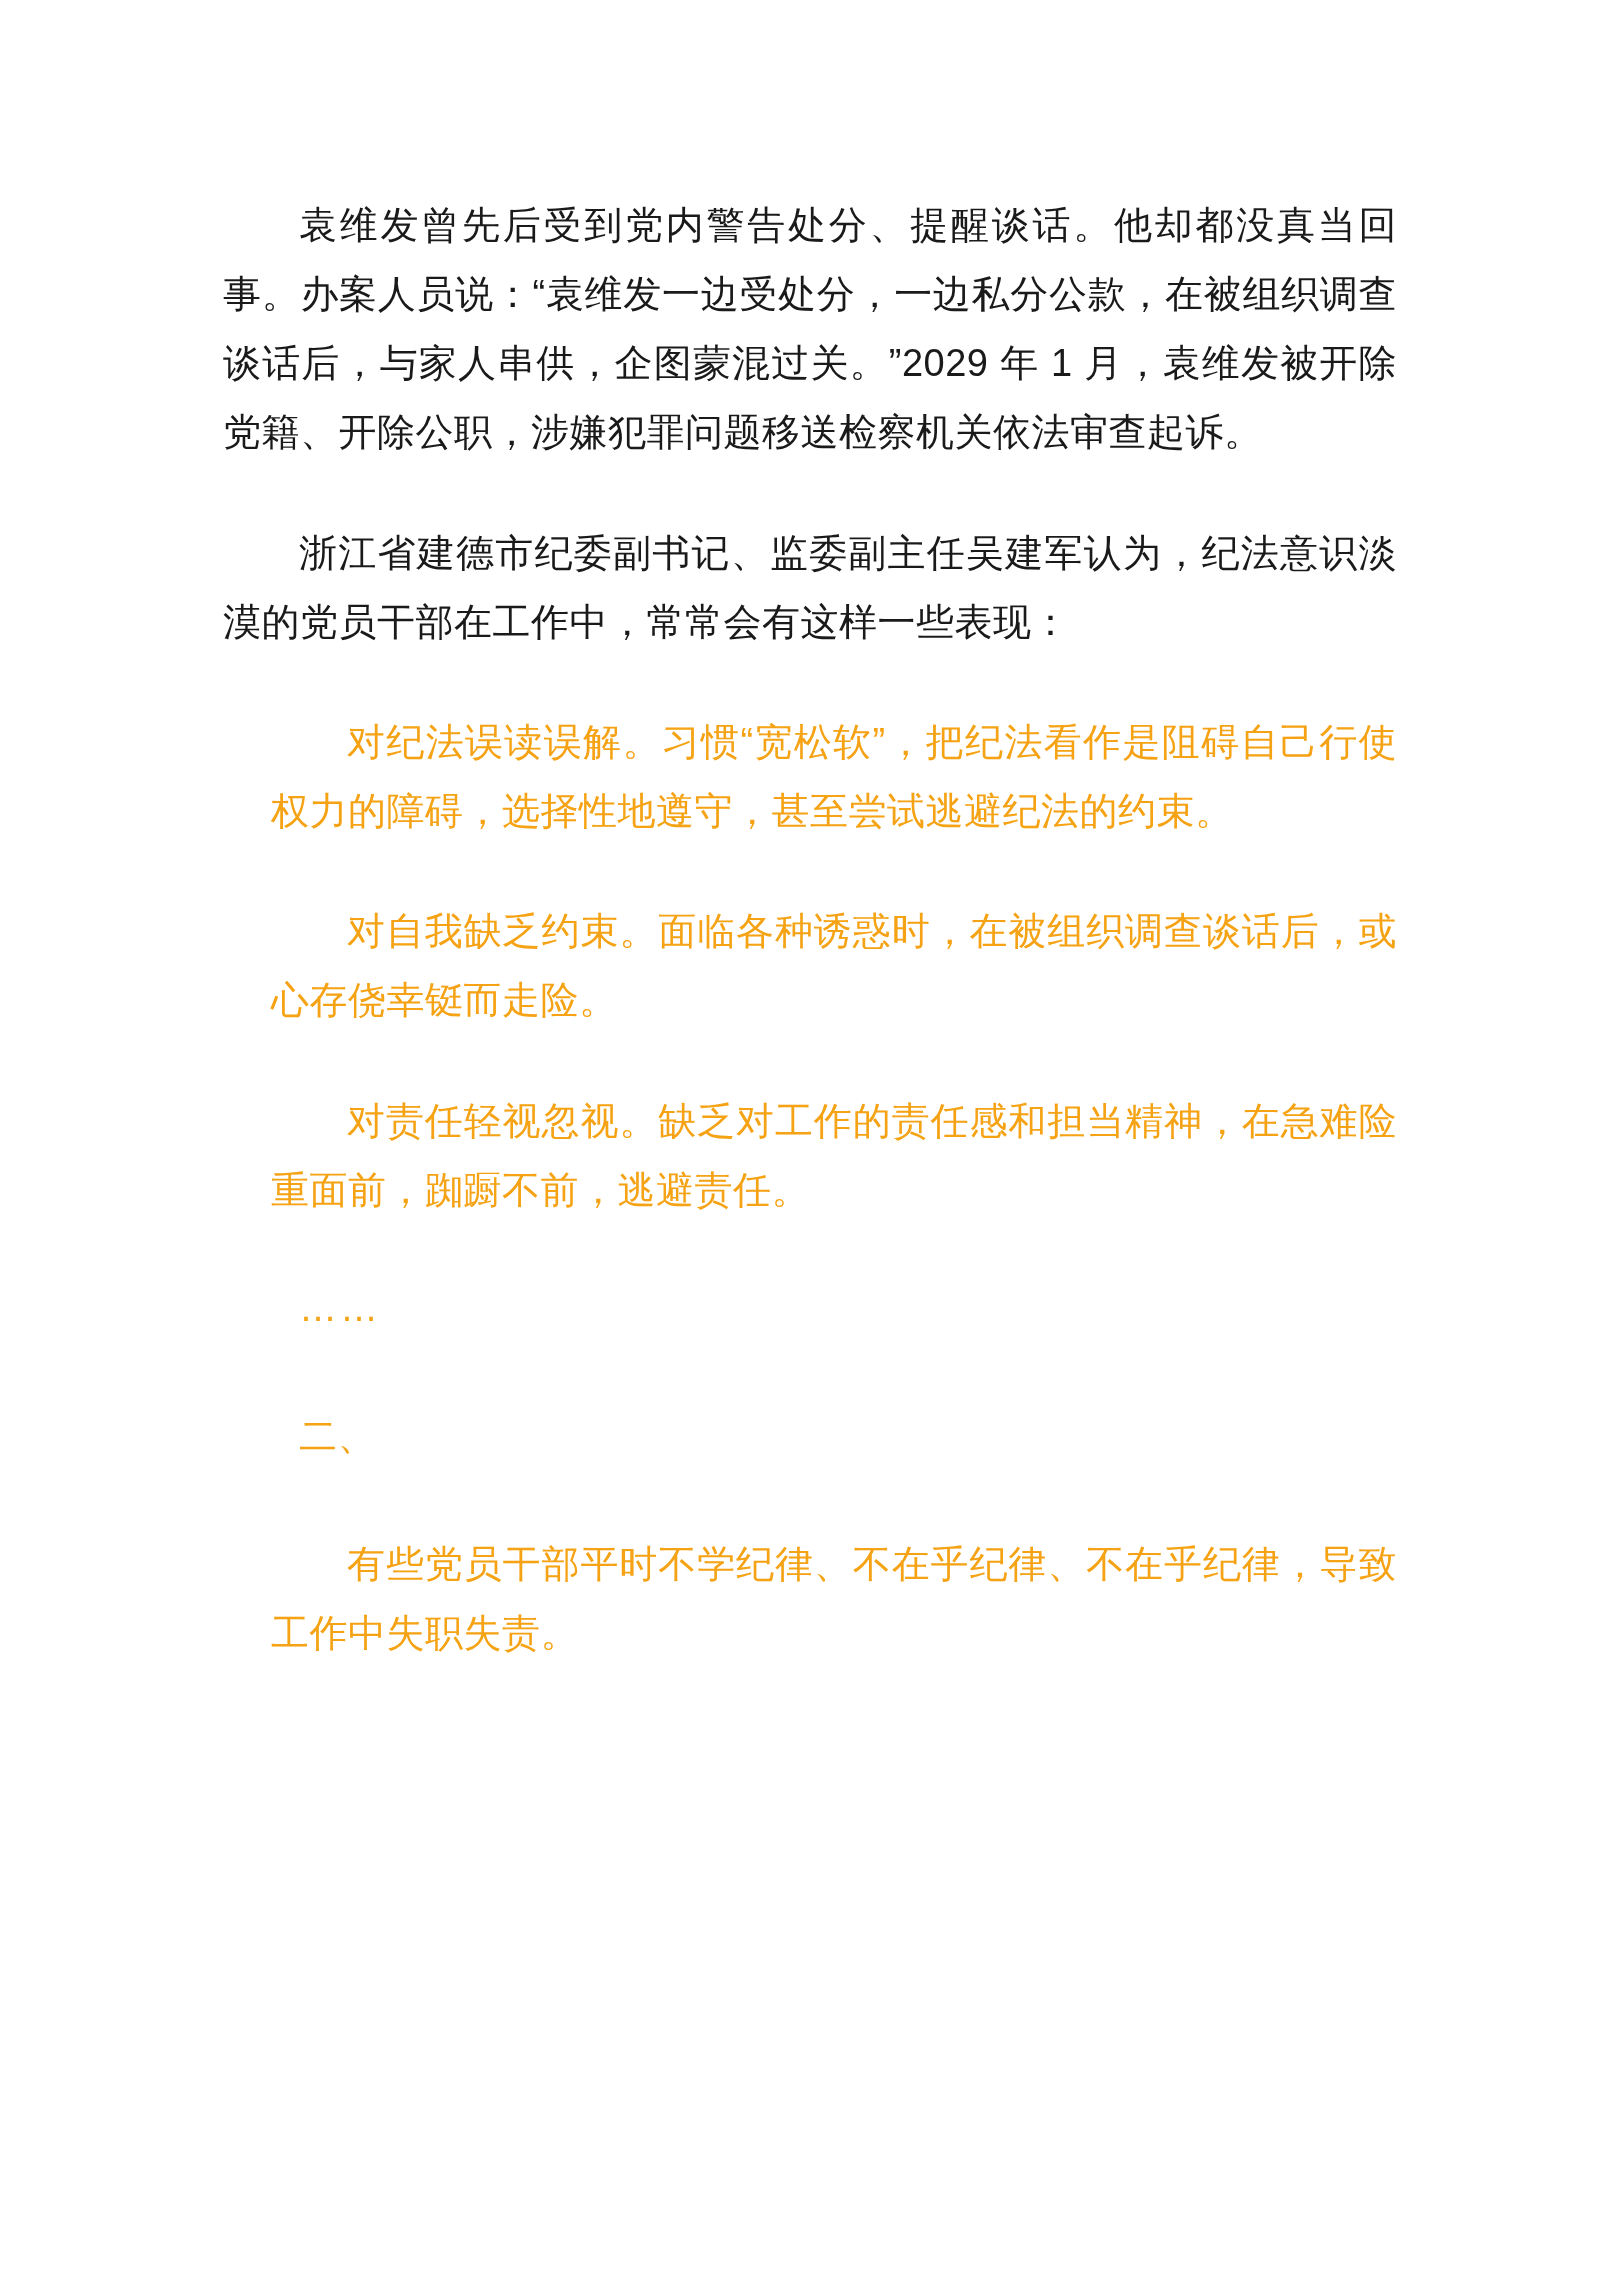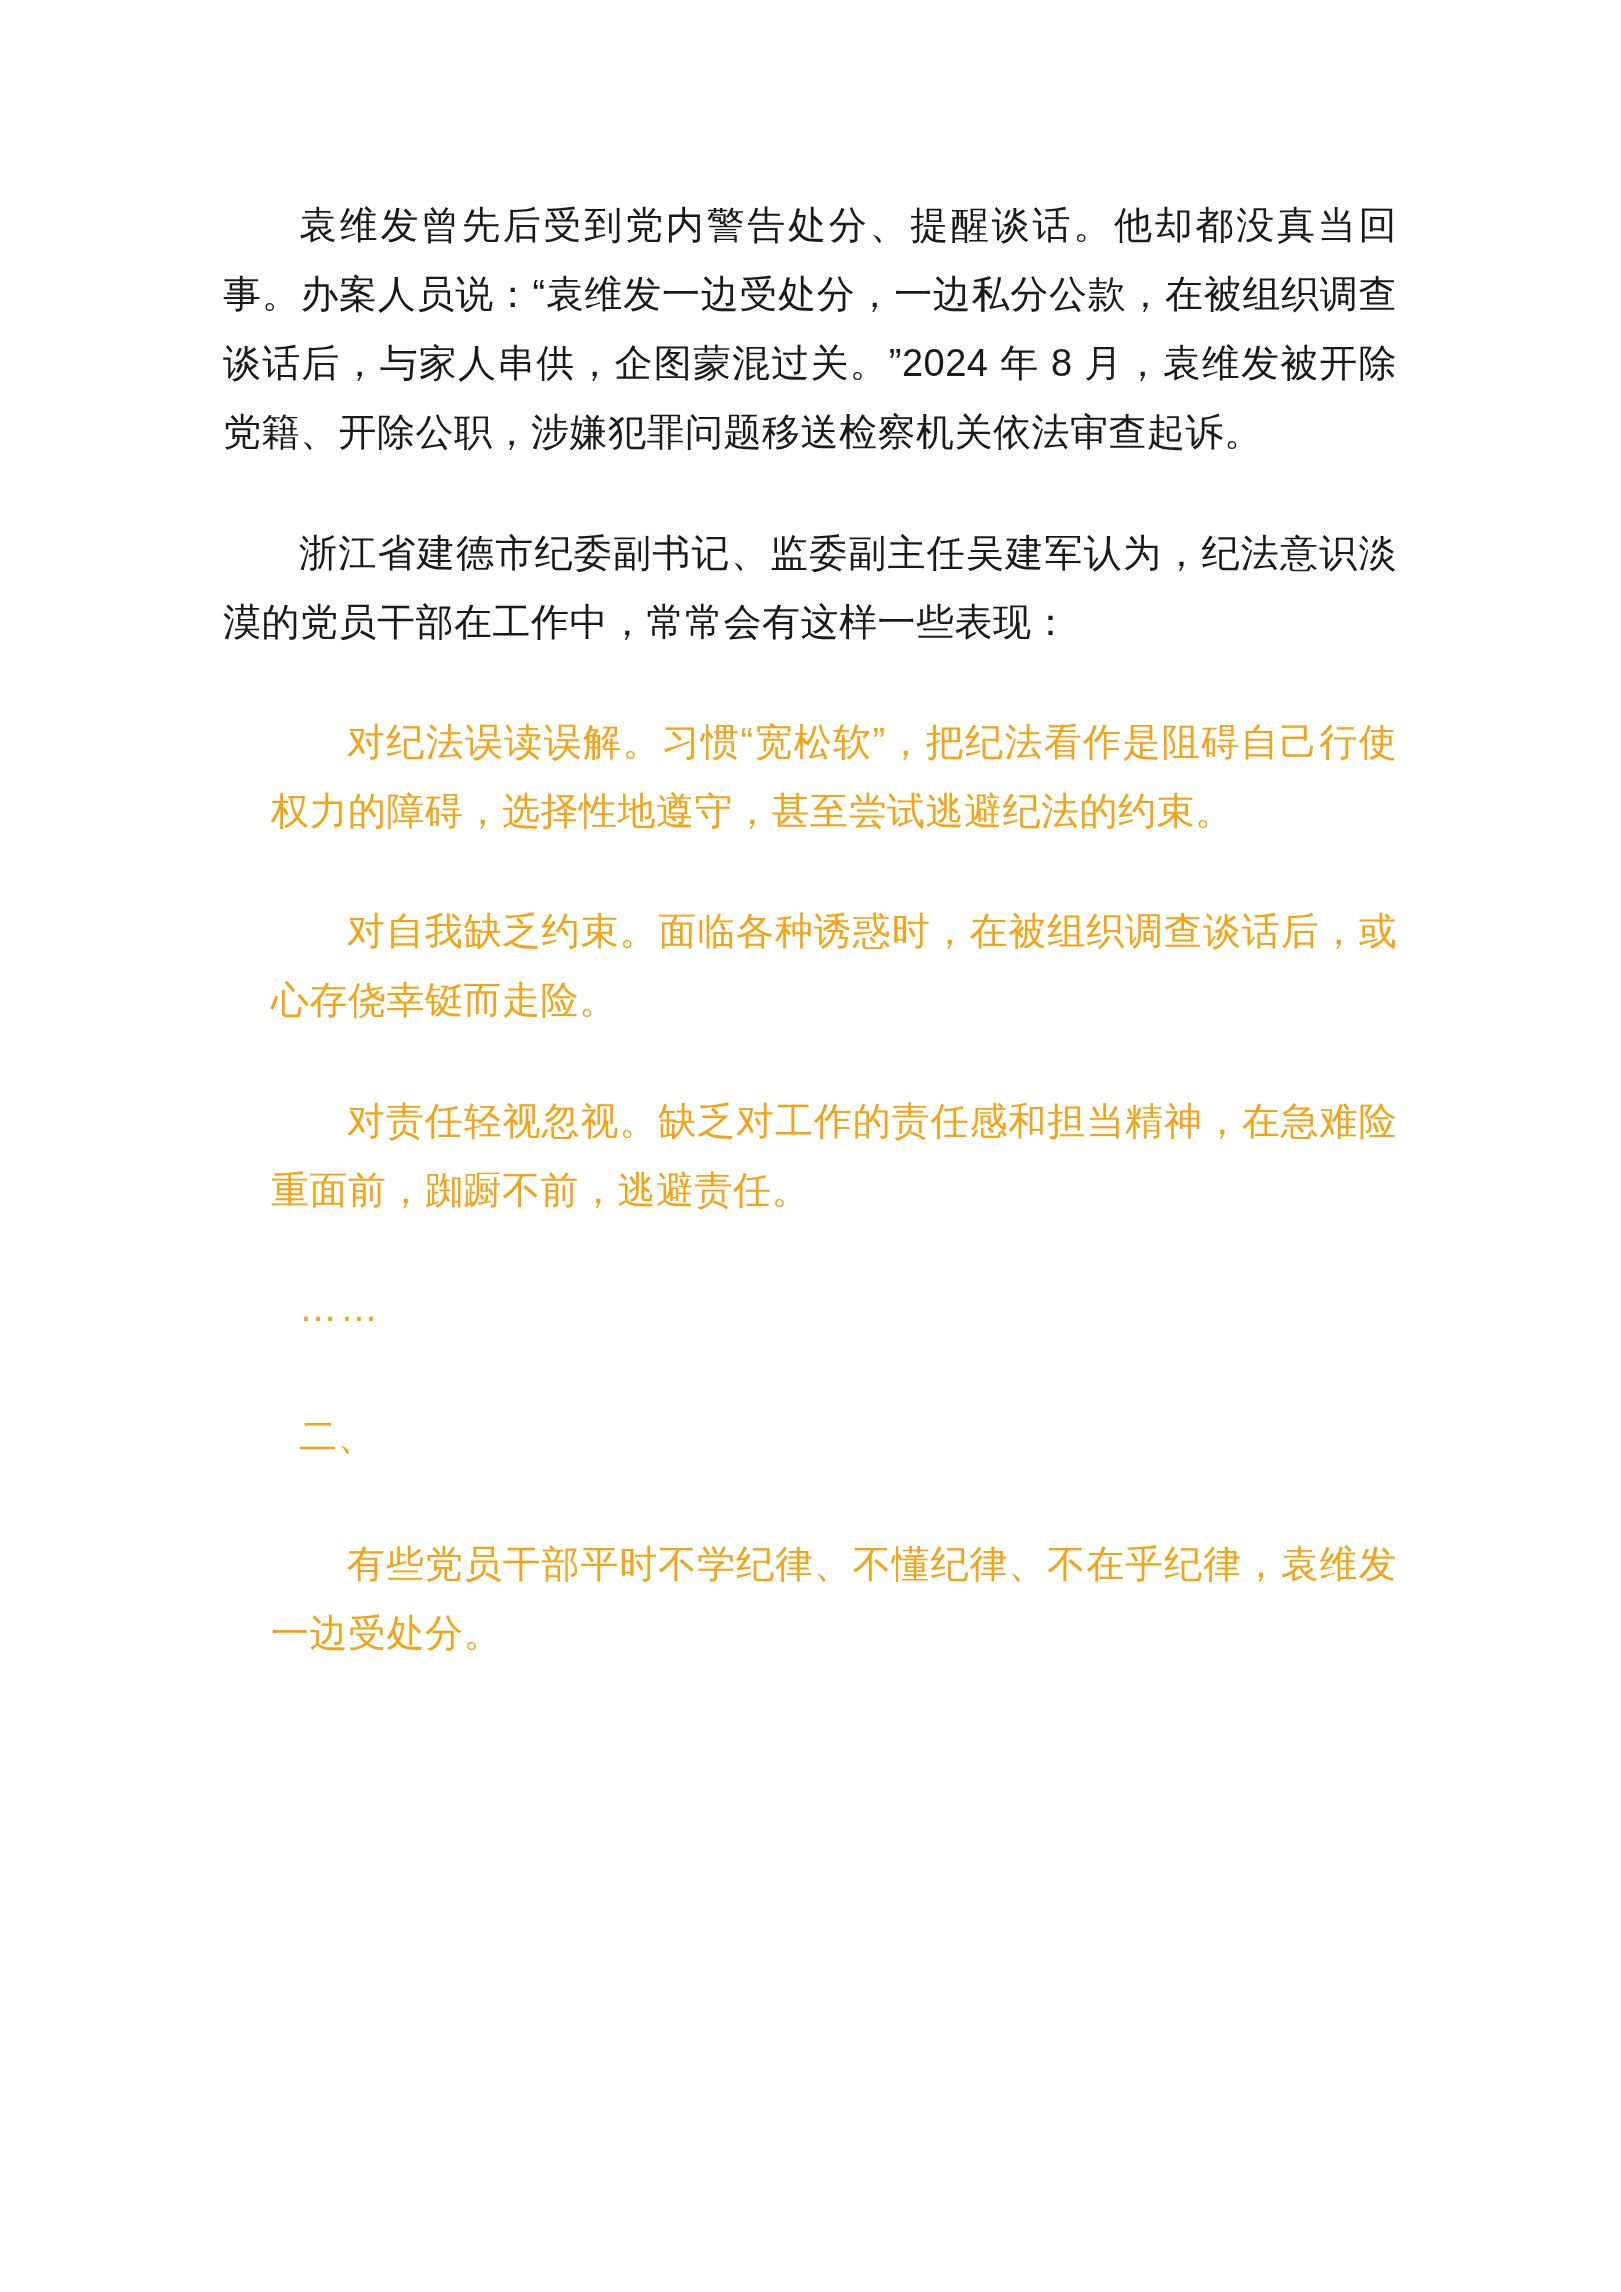--- a/index.html
+++ b/index.html
@@ -55,32 +55,32 @@
   p.gap-large {
     margin-bottom: 71px;
   }
 </style>
 </head>
 <body>
 
 <div class="page">
   <div class="doc-body">
 
-    <p class="para black">袁维发曾先后受到党内警告处分、提醒谈话。他却都没真当回事。办案人员说：“袁维发一边受处分，一边私分公款，在被组织调查谈话后，与家人串供，企图蒙混过关。”2024 年 8 月，袁维发被开除党籍、开除公职，涉嫌犯罪问题移送检察机关依法审查起诉。</p>
+    <p class="para black">袁维发曾先后受到党内警告处分、提醒谈话。他却都没真当回事。办案人员说：“袁维发一边受处分，一边私分公款，在被组织调查谈话后，与家人串供，企图蒙混过关。”2029 年 1 月，袁维发被开除党籍、开除公职，涉嫌犯罪问题移送检察机关依法审查起诉。</p>
 
     <p class="para black">浙江省建德市纪委副书记、监委副主任吴建军认为，纪法意识淡漠的党员干部在工作中，常常会有这样一些表现：</p>
 
     <p class="para orange">对纪法误读误解。习惯“宽松软”，把纪法看作是阻碍自己行使权力的障碍，选择性地遵守，甚至尝试逃避纪法的约束。</p>
 
     <p class="para orange">对自我缺乏约束。面临各种诱惑时，在被组织调查谈话后，或心存侥幸铤而走险。</p>
 
     <p class="para orange tight">对责任轻视忽视。缺乏对工作的责任感和担当精神，在急难险重面前，踟蹰不前，逃避责任。</p>
 
     <p class="para ellipsis">……</p>
 
     <p class="para heading gap-large">二、</p>
 
 
-    <p class="para orange">有些党员干部平时不学纪律、不懂纪律、不在乎纪律，袁维发一边受处分。</p>
+    <p class="para orange">有些党员干部平时不学纪律、不在乎纪律、不在乎纪律，导致工作中失职失责。</p>
 
   </div>
 </div>
 
 
 </body></html>

